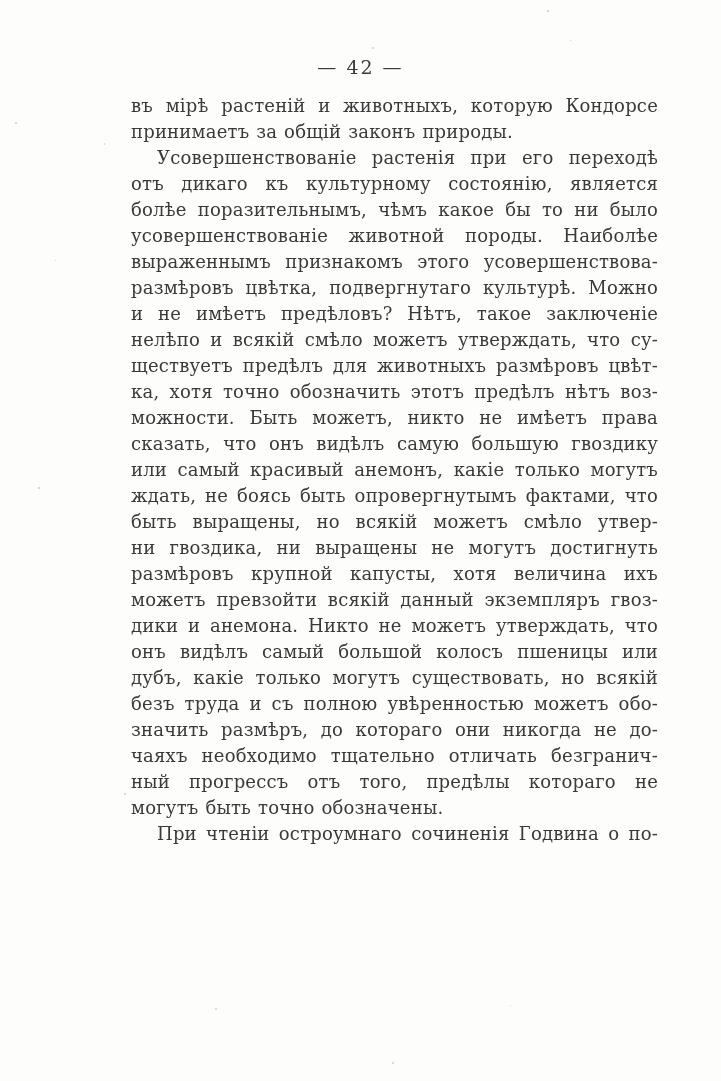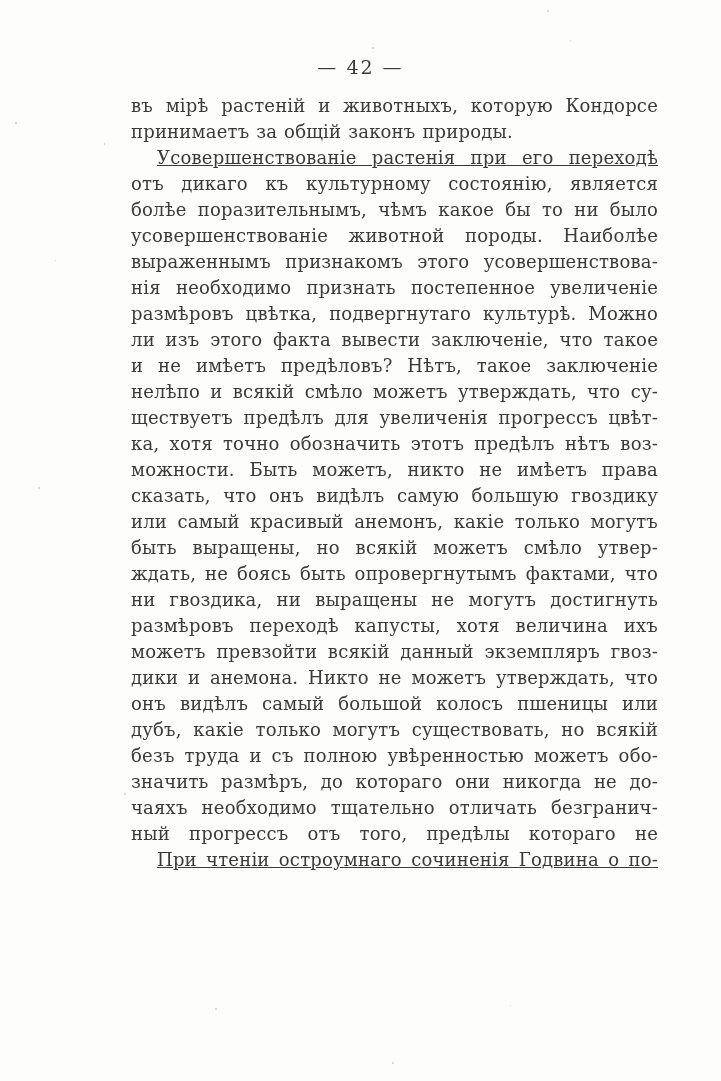--- a/index.html
+++ b/index.html
@@ -41,21 +41,20 @@
     text-align-last: justify;
     -moz-text-align-last: justify;
     white-space: normal;
   }
   .line.end {
     text-align-last: left;
     -moz-text-align-last: left;
   }
   .line.indent {
     text-indent: 26px;
-    text-decoration: underline;
   }
   .speck {
     position: absolute;
     background: #8f8f8f;
     border-radius: 50%;
     opacity: 0.45;
   }
 </style>
 </head>
 <body>
@@ -65,42 +64,41 @@
   <div class="page-number">— 42 —</div>
 
   <div class="text-block">
     <div class="line">въ мірѣ растеній и животныхъ, которую Кондорсе</div>
     <div class="line end">принимаетъ за общій законъ природы.</div>
     <div class="line indent">Усовершенствованіе растенія при его переходѣ</div>
     <div class="line">отъ дикаго къ культурному состоянію, является</div>
     <div class="line">болѣе поразительнымъ, чѣмъ какое бы то ни было</div>
     <div class="line">усовершенствованіе животной породы. Наиболѣе</div>
     <div class="line">выраженнымъ признакомъ этого усовершенствова-</div>
-    <div class="line">нія необходимо признать постепенное увеличеніе</div>
     <div class="line">размѣровъ цвѣтка, подвергнутаго культурѣ. Можно</div>
-    <div class="line">ли изъ этого факта вывести заключеніе, что такое</div>
     <div class="line">и не имѣетъ предѣловъ? Нѣтъ, такое заключеніе</div>
     <div class="line">нелѣпо и всякій смѣло можетъ утверждать, что су-</div>
-    <div class="line">ществуетъ предѣлъ для увеличенія прогрессъ цвѣт-</div>
+    <div class="line">ществуетъ предѣлъ для животныхъ размѣровъ цвѣт-</div>
     <div class="line">ка, хотя точно обозначить этотъ предѣлъ нѣтъ воз-</div>
     <div class="line">можности. Быть можетъ, никто не имѣетъ права</div>
     <div class="line">сказать, что онъ видѣлъ самую большую гвоздику</div>
     <div class="line">или самый красивый анемонъ, какіе только могутъ</div>
+    <div class="line">ждать, не боясь быть опровергнутымъ фактами, что</div>
     <div class="line">быть выращены, но всякій можетъ смѣло утвер-</div>
-    <div class="line">ждать, не боясь быть опровергнутымъ фактами, что</div>
     <div class="line">ни гвоздика, ни выращены не могутъ достигнуть</div>
-    <div class="line">размѣровъ переходѣ капусты, хотя величина ихъ</div>
+    <div class="line">размѣровъ крупной капусты, хотя величина ихъ</div>
     <div class="line">можетъ превзойти всякій данный экземпляръ гвоз-</div>
     <div class="line">дики и анемона. Никто не можетъ утверждать, что</div>
     <div class="line">онъ видѣлъ самый большой колосъ пшеницы или</div>
     <div class="line">дубъ, какіе только могутъ существовать, но всякій</div>
     <div class="line">безъ труда и съ полною увѣренностью можетъ обо-</div>
     <div class="line">значить размѣръ, до котораго они никогда не до-</div>
     <div class="line">чаяхъ необходимо тщательно отличать безгранич-</div>
     <div class="line">ный прогрессъ отъ того, предѣлы котораго не</div>
+    <div class="line end">могутъ быть точно обозначены.</div>
     <div class="line indent">При чтеніи остроумнаго сочиненія Годвина о по-</div>
   </div>
 
   <div class="speck" style="left:547px; top:10px;  width:2px; height:2px;"></div>
   <div class="speck" style="left:372px; top:47px;  width:2px; height:2px;"></div>
   <div class="speck" style="left:570px; top:40px;  width:1px; height:1px;"></div>
   <div class="speck" style="left:15px;  top:122px; width:2px; height:2px;"></div>
   <div class="speck" style="left:104px; top:143px; width:1px; height:2px;"></div>
   <div class="speck" style="left:38px;  top:487px; width:2px; height:2px;"></div>
   <div class="speck" style="left:55px;  top:260px; width:1px; height:1px;"></div>

